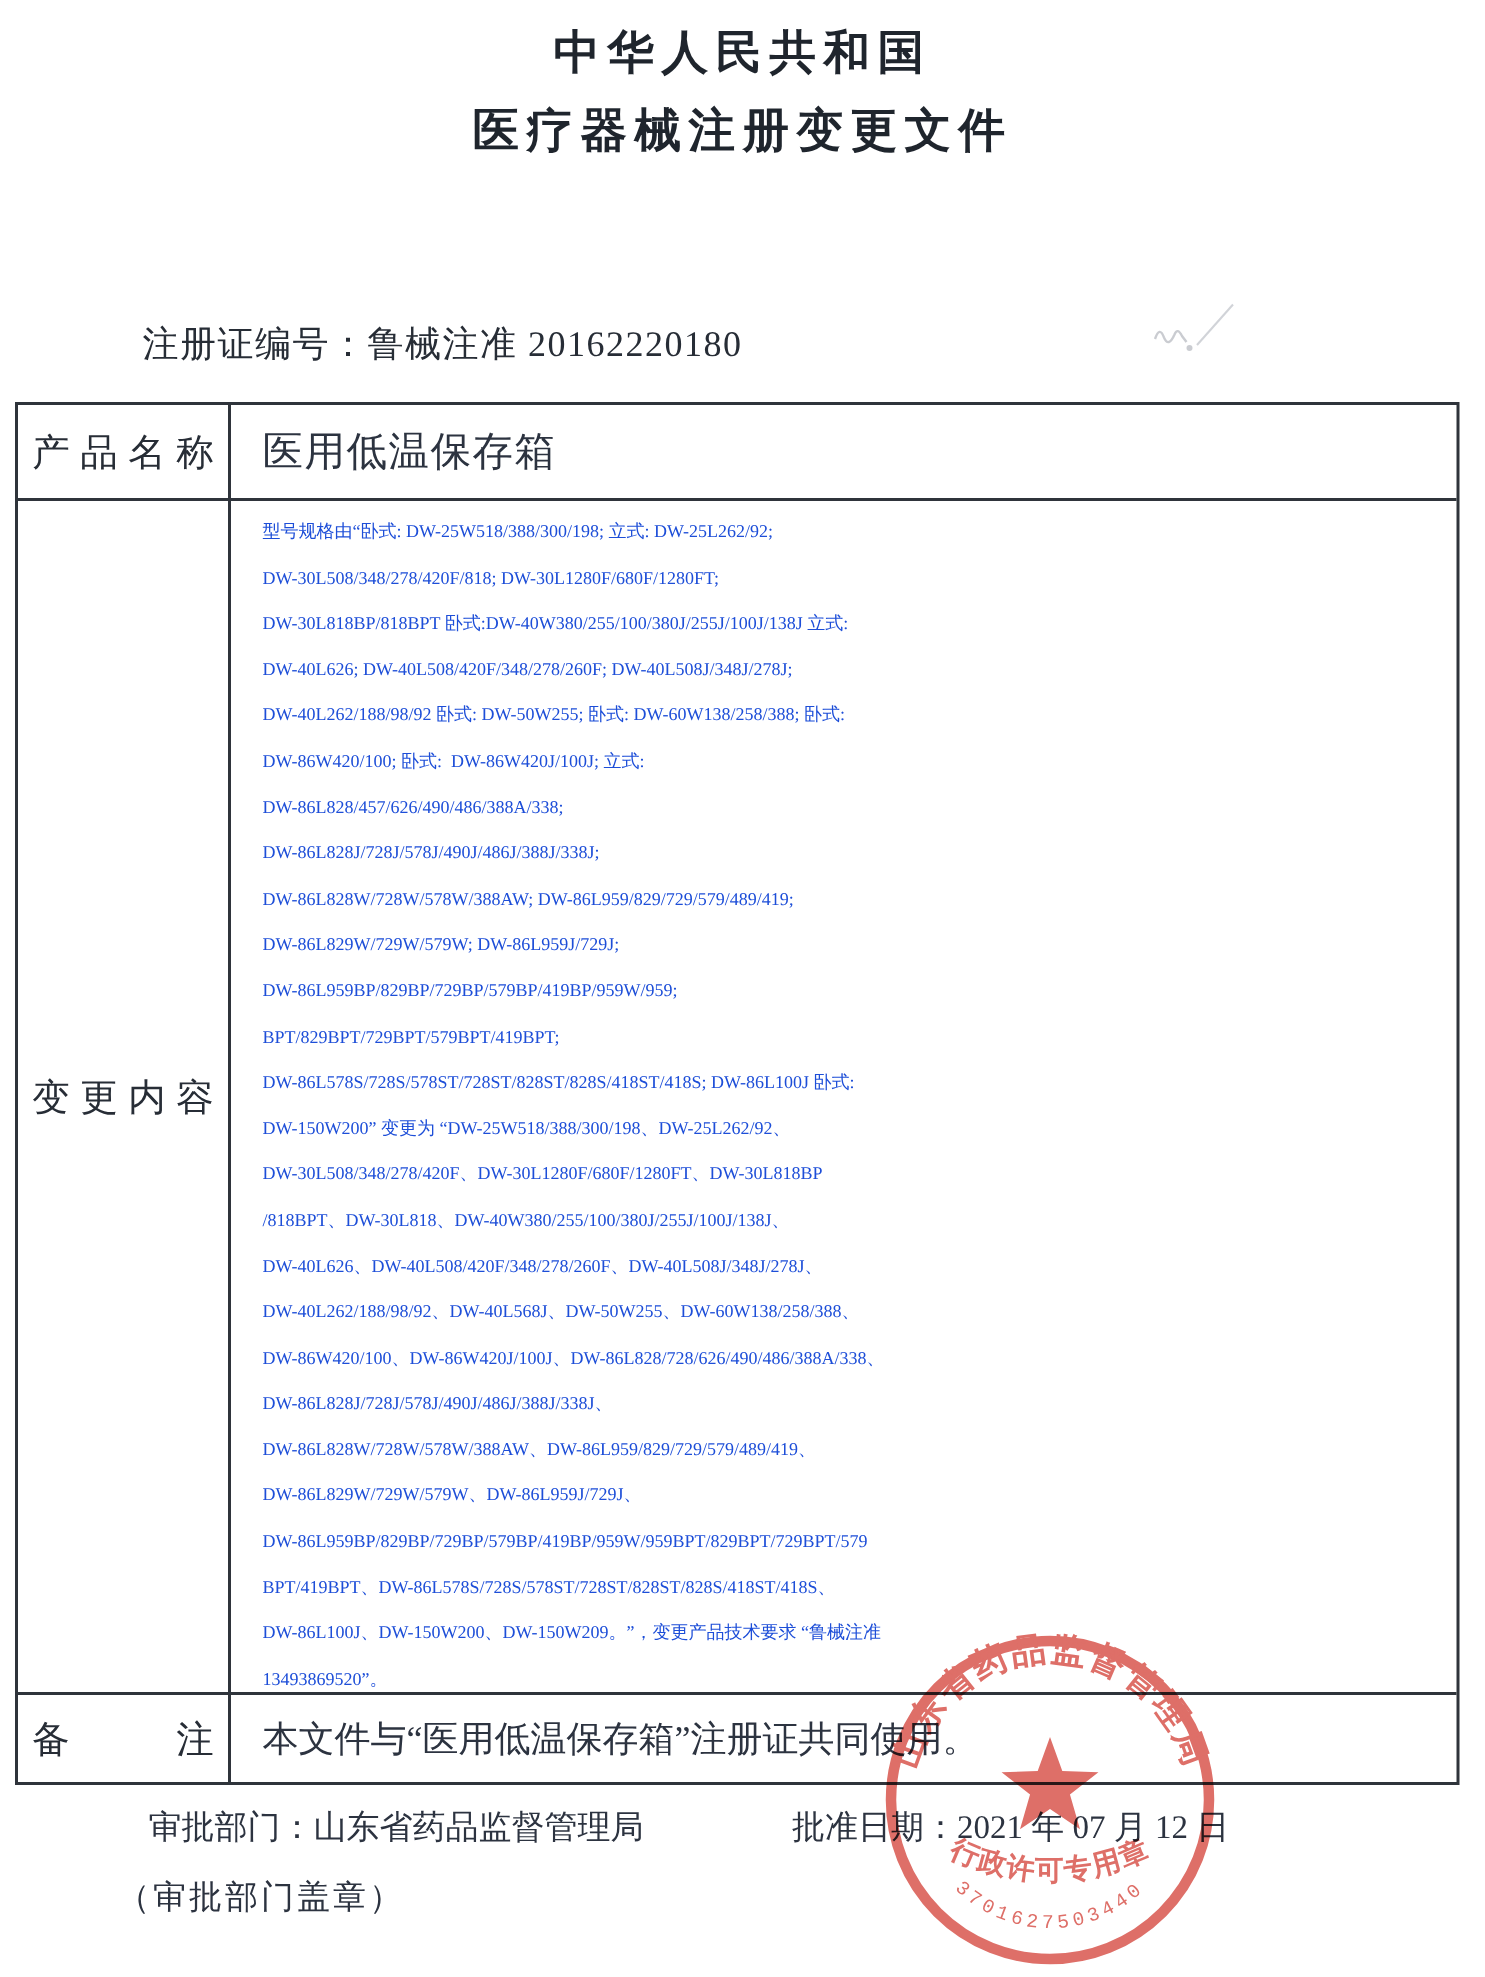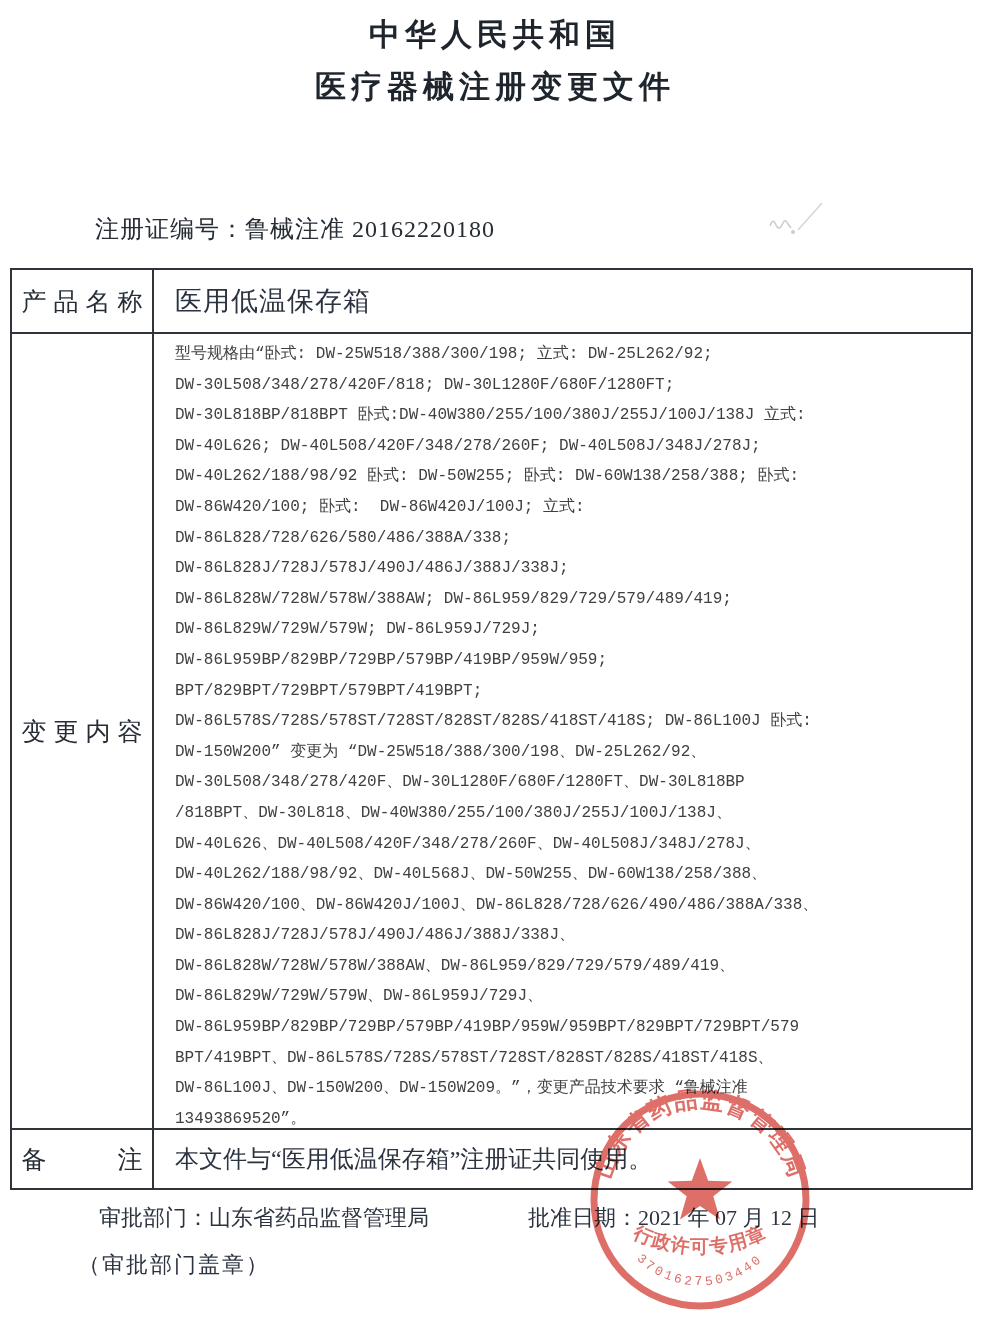--- a/index.html
+++ b/index.html
@@ -33,22 +33,22 @@
     font-size:25px; color:#272d36; letter-spacing:7px; padding-left:7px;
   }
   .content-cell {
     flex:1; padding-left:21px; overflow:hidden;
   }
   .cc-mid { display:flex; align-items:center; }
   .t-row-1 .content-cell { font-size:27px; letter-spacing:1px; }
   .t-row-3 .content-cell { font-size:24px; }
   .change-content { padding-top:5px; }
   .content-line {
-    font-family:Liberation Mono, monospace;
-    font-size:16px; line-height:30.6px; white-space:pre; color:#404040;
+    font-family:Liberation Serif, serif;
+    font-size:12px; line-height:30.6px; white-space:pre; color:#1d4ed8;
   }
   .footer-dept { position:absolute; left:99px; top:1203px; font-size:22px; white-space:pre; }
   .footer-date { position:absolute; left:528px; top:1203px; font-size:22px; white-space:pre; }
   .footer-sealnote { position:absolute; left:78px; top:1250px; font-size:22px; letter-spacing:2px; }
   .seal {
     position:absolute; left:580px; top:1080px; width:240px; height:240px;
     mix-blend-mode:multiply; opacity:0.85; pointer-events:none;
   }
   .pen-mark { position:absolute; left:762px; top:196px; width:70px; height:50px; opacity:0.45; }
 </style>
@@ -77,21 +77,21 @@
 
     <div class="t-row t-row-2">
       <div class="label-cell">变更内容</div>
       <div class="content-cell change-content">
           <div class="content-line">型号规格由“卧式: DW-25W518/388/300/198; 立式: DW-25L262/92;</div>
           <div class="content-line">DW-30L508/348/278/420F/818; DW-30L1280F/680F/1280FT;</div>
           <div class="content-line">DW-30L818BP/818BPT 卧式:DW-40W380/255/100/380J/255J/100J/138J 立式:</div>
           <div class="content-line">DW-40L626; DW-40L508/420F/348/278/260F; DW-40L508J/348J/278J;</div>
           <div class="content-line">DW-40L262/188/98/92 卧式: DW-50W255; 卧式: DW-60W138/258/388; 卧式:</div>
           <div class="content-line">DW-86W420/100; 卧式:  DW-86W420J/100J; 立式:</div>
-          <div class="content-line">DW-86L828/728/626/580/486/388A/338;</div>
+          <div class="content-line">DW-86L828/457/626/490/486/388A/338;</div>
           <div class="content-line">DW-86L828J/728J/578J/490J/486J/388J/338J;</div>
           <div class="content-line">DW-86L828W/728W/578W/388AW; DW-86L959/829/729/579/489/419;</div>
           <div class="content-line">DW-86L829W/729W/579W; DW-86L959J/729J;</div>
           <div class="content-line">DW-86L959BP/829BP/729BP/579BP/419BP/959W/959;</div>
           <div class="content-line">BPT/829BPT/729BPT/579BPT/419BPT;</div>
           <div class="content-line">DW-86L578S/728S/578ST/728ST/828ST/828S/418ST/418S; DW-86L100J 卧式:</div>
           <div class="content-line">DW-150W200” 变更为 “DW-25W518/388/300/198、DW-25L262/92、</div>
           <div class="content-line">DW-30L508/348/278/420F、DW-30L1280F/680F/1280FT、DW-30L818BP</div>
           <div class="content-line">/818BPT、DW-30L818、DW-40W380/255/100/380J/255J/100J/138J、</div>
           <div class="content-line">DW-40L626、DW-40L508/420F/348/278/260F、DW-40L508J/348J/278J、</div>

